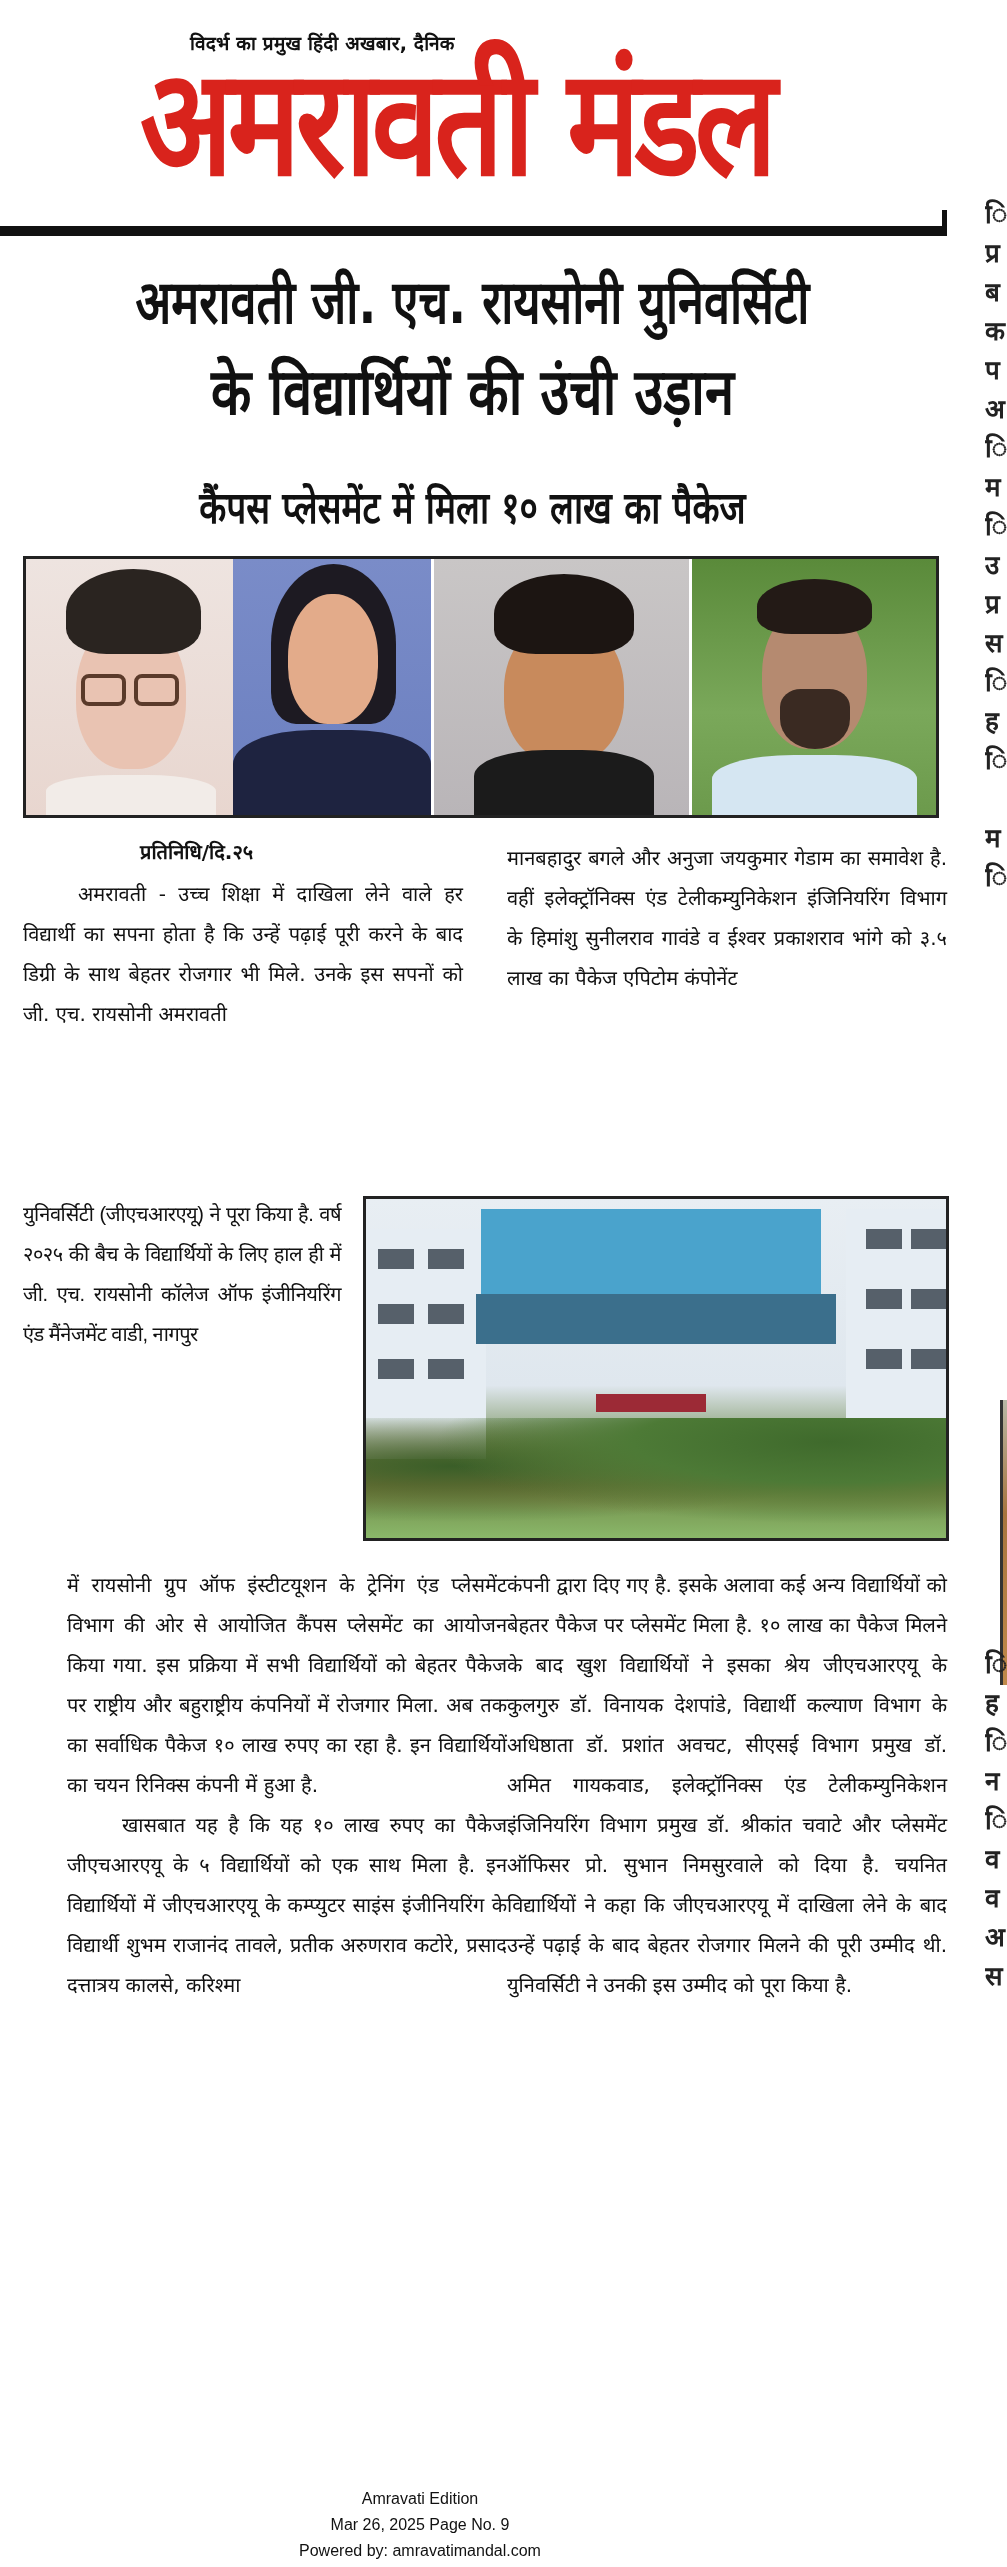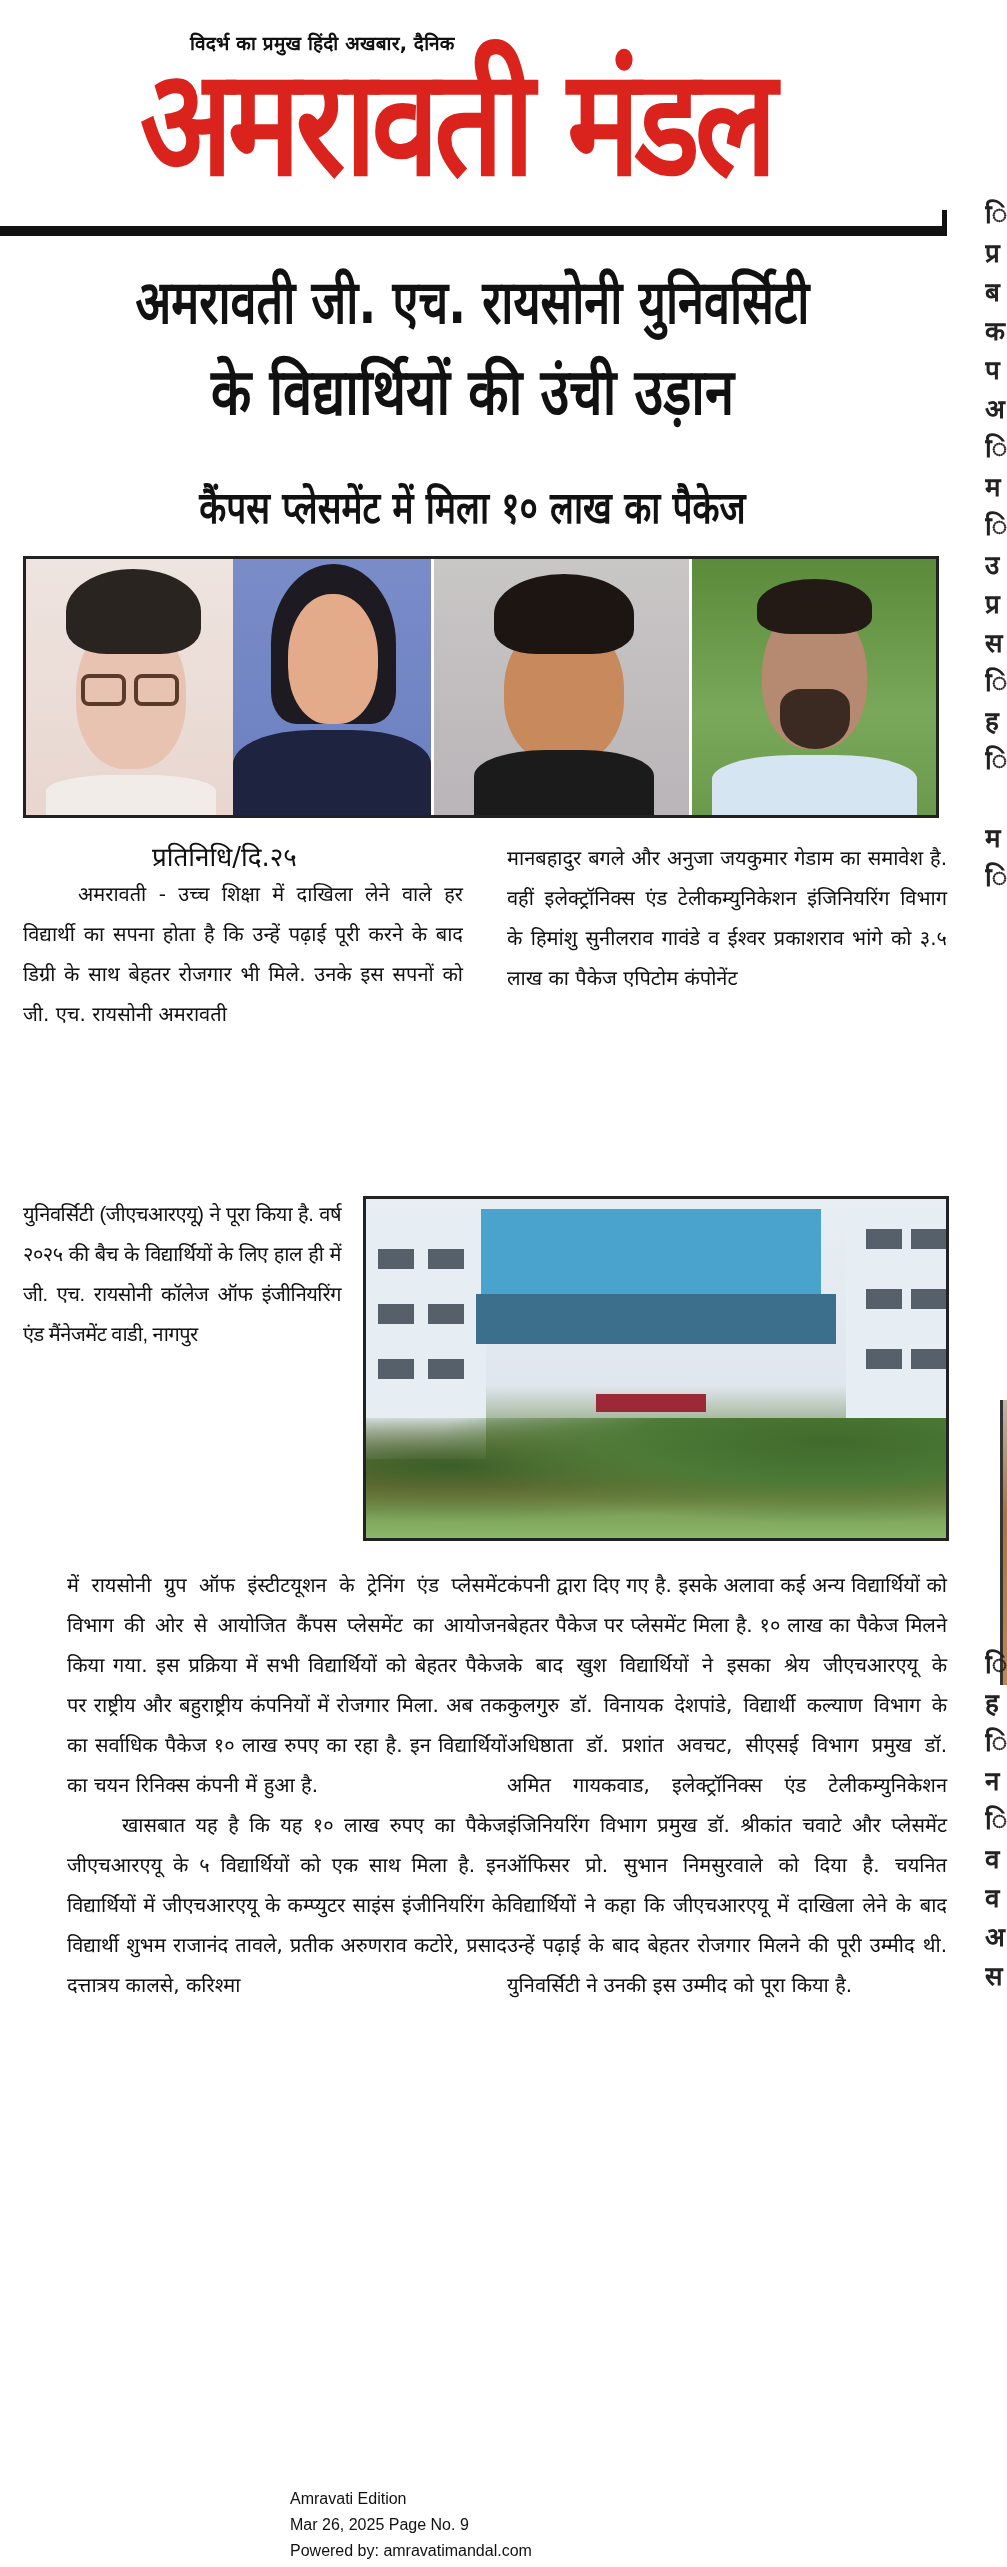--- a/index.html
+++ b/index.html
@@ -29,21 +29,21 @@
   .p3 { width: 256px; background: linear-gradient(180deg, #c9c6c6 0%, #b9b5b8 100%); margin-left: 3px; }
   .p4 { width: 245px; background: linear-gradient(180deg, #5a8a3a 0%, #7aa85a 60%, #6c9a4c 100%); margin-left: 3px; }
   .face { position: absolute; border-radius: 48% 48% 44% 44%; }
   .hair { position: absolute; border-radius: 50% 50% 30% 30%; background: #2a2420; }
   .shirt { position: absolute; bottom: 0; border-radius: 40% 40% 0 0; }
   .glasses { position: absolute; height: 32px; border: 4px solid #5a3a2a; border-radius: 8px; }
 
   
   .col { position: absolute; font-size: 20px; line-height: 40px; color: #111; text-align: justify; }
   .col p { margin: 0; }
-  .byline { position: absolute; left: 152px; top: 838px; font-size: 26px; font-weight: normal; }
+  .byline { position: absolute; left: 140px; top: 838px; font-size: 20px; font-weight: bold; }
   .col-left-top { left: 23px; top: 874px; width: 440px; }
   .col-left-narrow { left: 23px; top: 1194px; width: 318px; font-family: "Liberation Sans", sans-serif; letter-spacing: -0.5px; }
   .col-left-bottom { left: 23px; top: 1565px; width: 440px; margin-left: 44px; }
   .col-right-top { left: 507px; top: 838px; width: 440px; }
   .col-right-bottom { left: 507px; top: 1565px; width: 440px; }
   .dateline { font-weight: normal; }
   .indent { text-indent: 55px; }
 
   
   .campus-img { position: absolute; left: 363px; top: 1196px; width: 586px; height: 345px; border: 3px solid #222; overflow: hidden;
@@ -53,21 +53,21 @@
   .glass { position: absolute; left: 115px; top: 10px; width: 340px; height: 90px; background: #4aa3cc; }
   .canopy { position: absolute; left: 110px; top: 95px; width: 360px; height: 50px; background: #3b6f8c; }
   .banner { position: absolute; left: 230px; top: 195px; width: 110px; height: 18px; background: #9c2a36; }
   .win { position: absolute; width: 36px; height: 20px; background: #56606a; }
   .trees { position: absolute; left: 0; bottom: 0; width: 100%; height: 120px;
            background: radial-gradient(ellipse at 80% 20%, #3f6a2c 0%, #4d7a36 30%, transparent 60%),
                        radial-gradient(ellipse at 15% 40%, #3a5e28 0%, transparent 55%),
                        linear-gradient(180deg, transparent 0%, #8a7a3c 55%, #7ea25a 80%, #8ab86a 100%); }
 
   
-  .footer { position: absolute; left: 290px; top: 2486px; width: 260px; font-family: "Liberation Sans", sans-serif; font-size: 16px; line-height: 26px; color: #111; }
+  .footer { position: absolute; left: 290px; top: 2486px; width: 260px; text-align: center; font-family: "Liberation Sans", sans-serif; font-size: 16px; line-height: 26px; color: #111; }
 
   
   .edge-strip { position: absolute; left: 985px; top: 195px; width: 22px; font-size: 26px; line-height: 39px; color: #222; font-weight: bold; overflow: hidden; white-space: nowrap; }
   .edge-strip-2 { top: 1645px; }
   .edge-photo { position: absolute; left: 1000px; top: 1400px; width: 7px; height: 285px; background: linear-gradient(180deg, #b8b8a6 0%, #a7743e 40%, #c08a4a 100%); border-left: 3px solid #333; }
 </style>
 </head>
 <body>
 
 <div class="masthead">

